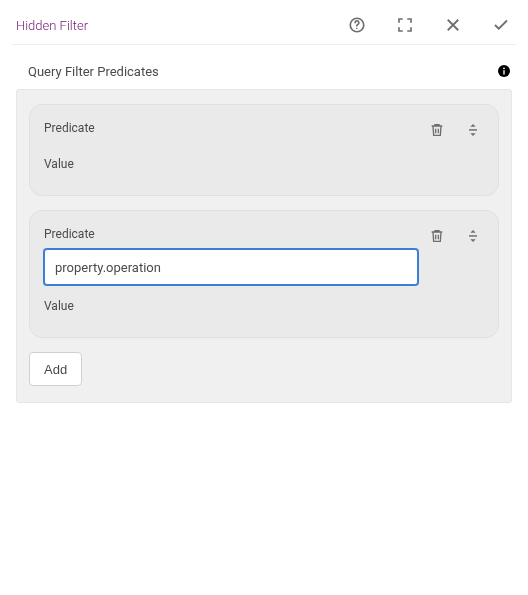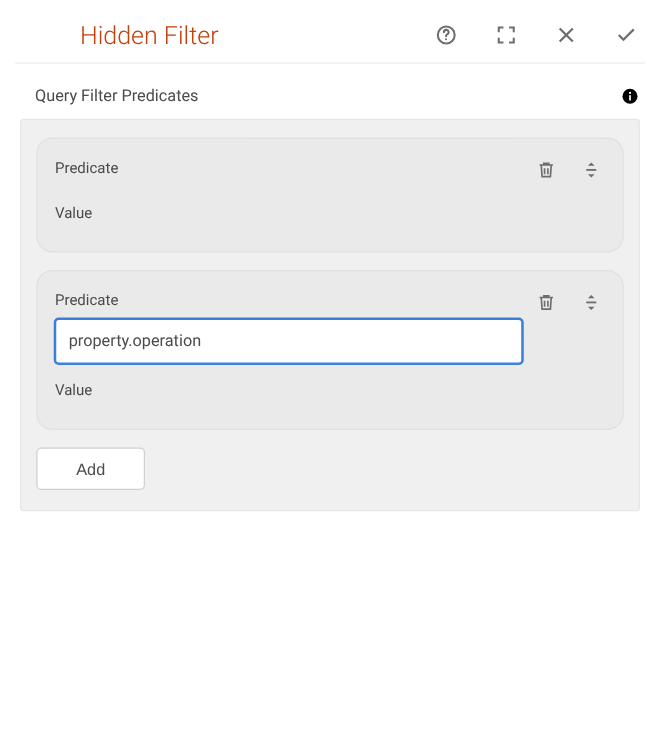--- a/index.html
+++ b/index.html
@@ -10,25 +10,24 @@
     font-family: -apple-system, BlinkMacSystemFont, "Segoe UI", Roboto, Arial, sans-serif;
     background: #fff;
     color: #4b4b4b;
   }
   .header {
     display: flex;
     align-items: center;
     padding: 16px 18px 10px 16px;
   }
   .title {
-    font-size: 20px;
+    font-size: 13px;
     font-weight: 300;
-    color: #c2410c;
+    color: #701a75;
     flex: 1;
-    margin-left: 48px;
   }
   .hdr-icons {
     display: flex;
     align-items: center;
     gap: 30px;
   }
   .icon {
     width: 18px;
     height: 18px;
     display: flex;
@@ -100,21 +99,21 @@
     outline: none;
     font-family: inherit;
   }
   .txt.focused {
     border: 1px solid #3b7ed6;
     box-shadow: 0 0 0 1px #3b7ed6;
   }
   .gap { height: 10px; }
   .add-btn {
     height: 34px;
-    padding: 0 31px;
+    padding: 0 14px;
     border: 1px solid #d0d0d0;
     background: #fff;
     border-radius: 4px;
     font-size: 13px;
     color: #4b4b4b;
     cursor: pointer;
   }
   svg { display: block; }
 </style>
 </head>

